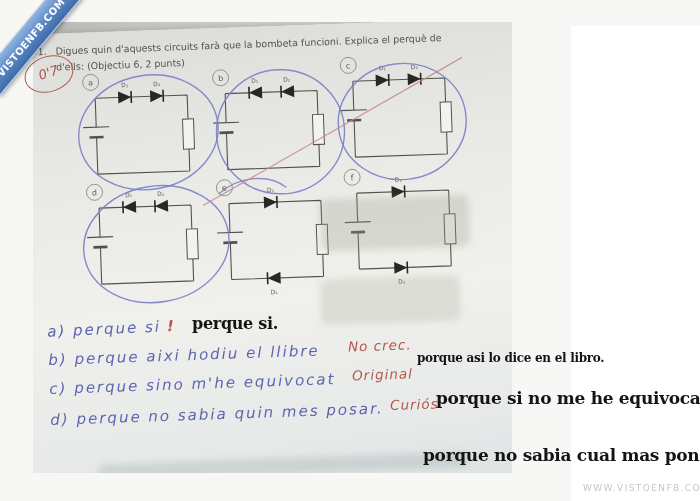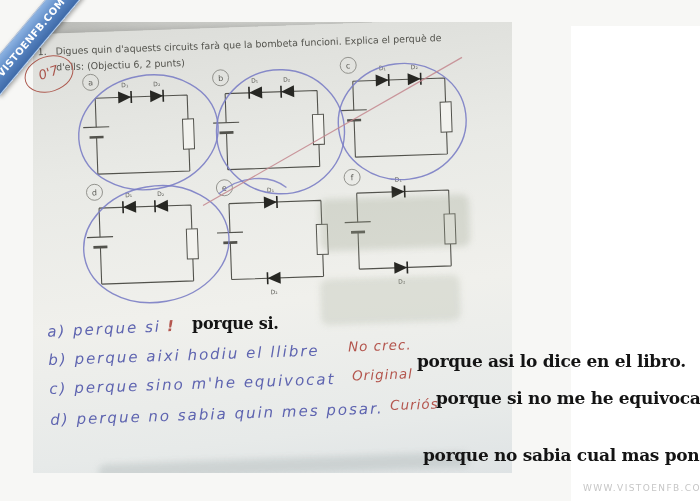--- a/index.html
+++ b/index.html
@@ -31,21 +31,21 @@
   .ans-row{position:absolute;left:24px;white-space:nowrap;font-style:italic;
            font-size:15px;letter-spacing:2px;color:#5e64b0;}
   .ans-a{top:288px;transform:rotate(-.6deg);} .ans-b{top:317px;} .ans-c{top:346px;} .ans-d{top:377px;}
   .ans-mark{color:#b4564e;font-weight:bold;margin-left:6px;letter-spacing:0;}
   .ans-note{position:absolute;color:#b4564e;font-size:13.5px;letter-spacing:1px;font-style:italic;}
   .note-b{left:300px;top:-2px;} .note-c{left:303px;top:-2px;} .note-d{left:340px;top:-2px;}
   
   .caption{position:absolute;font-family:"DejaVu Serif",serif;font-weight:700;color:#141414;
            letter-spacing:-.3px;white-space:nowrap;z-index:15;}
   .cap-0{left:192px;top:314px;font-size:16px;}
-  .cap-1{left:417px;top:351px;font-size:17px;}
+  .cap-1{left:417px;top:351px;font-size:12px;}
   .cap-2{left:436px;top:388px;font-size:17px;}
   .cap-3{left:423px;top:445px;font-size:17px;}
   
   .ribbon{position:absolute;left:-34px;top:24px;width:130px;height:25px;transform:rotate(-50deg);
           background:linear-gradient(180deg,#8db3e2 0%,#5d8ac6 48%,#3f6aa8 100%);
           border-top:1px solid rgba(255,255,255,.65);border-bottom:1px solid rgba(255,255,255,.35);
           box-shadow:0 2px 4px rgba(0,0,0,.35);color:#fff;font-size:10px;font-weight:bold;
           text-align:center;line-height:25px;letter-spacing:.4px;z-index:30;}
   
   .grade{position:absolute;left:24px;top:56px;width:48px;height:34px;border:1.6px solid #ad5a4f;
@@ -222,20 +222,20 @@
         <span>perque no sabia quin mes posar.</span>
         <span class="ans-note note-d">Curiós</span>
       </div>
 
     </div>
   </div>
 
   <div class="grade">0'7</div>
   <div class="ribbon">VISTOENFB.COM</div>
 
-  <div class="caption cap-0">porque si.</div>
+  <div class="caption cap-0">perque si.</div>
   <div class="caption cap-1">porque asi lo dice en el libro.</div>
   <div class="caption cap-2">porque si no me he equivocado.</div>
   <div class="caption cap-3">porque no sabia cual mas poner.</div>
 
   <div class="footer-wm">WWW.VISTOENFB.COM</div>
 
 </div>
 
 </body></html>

